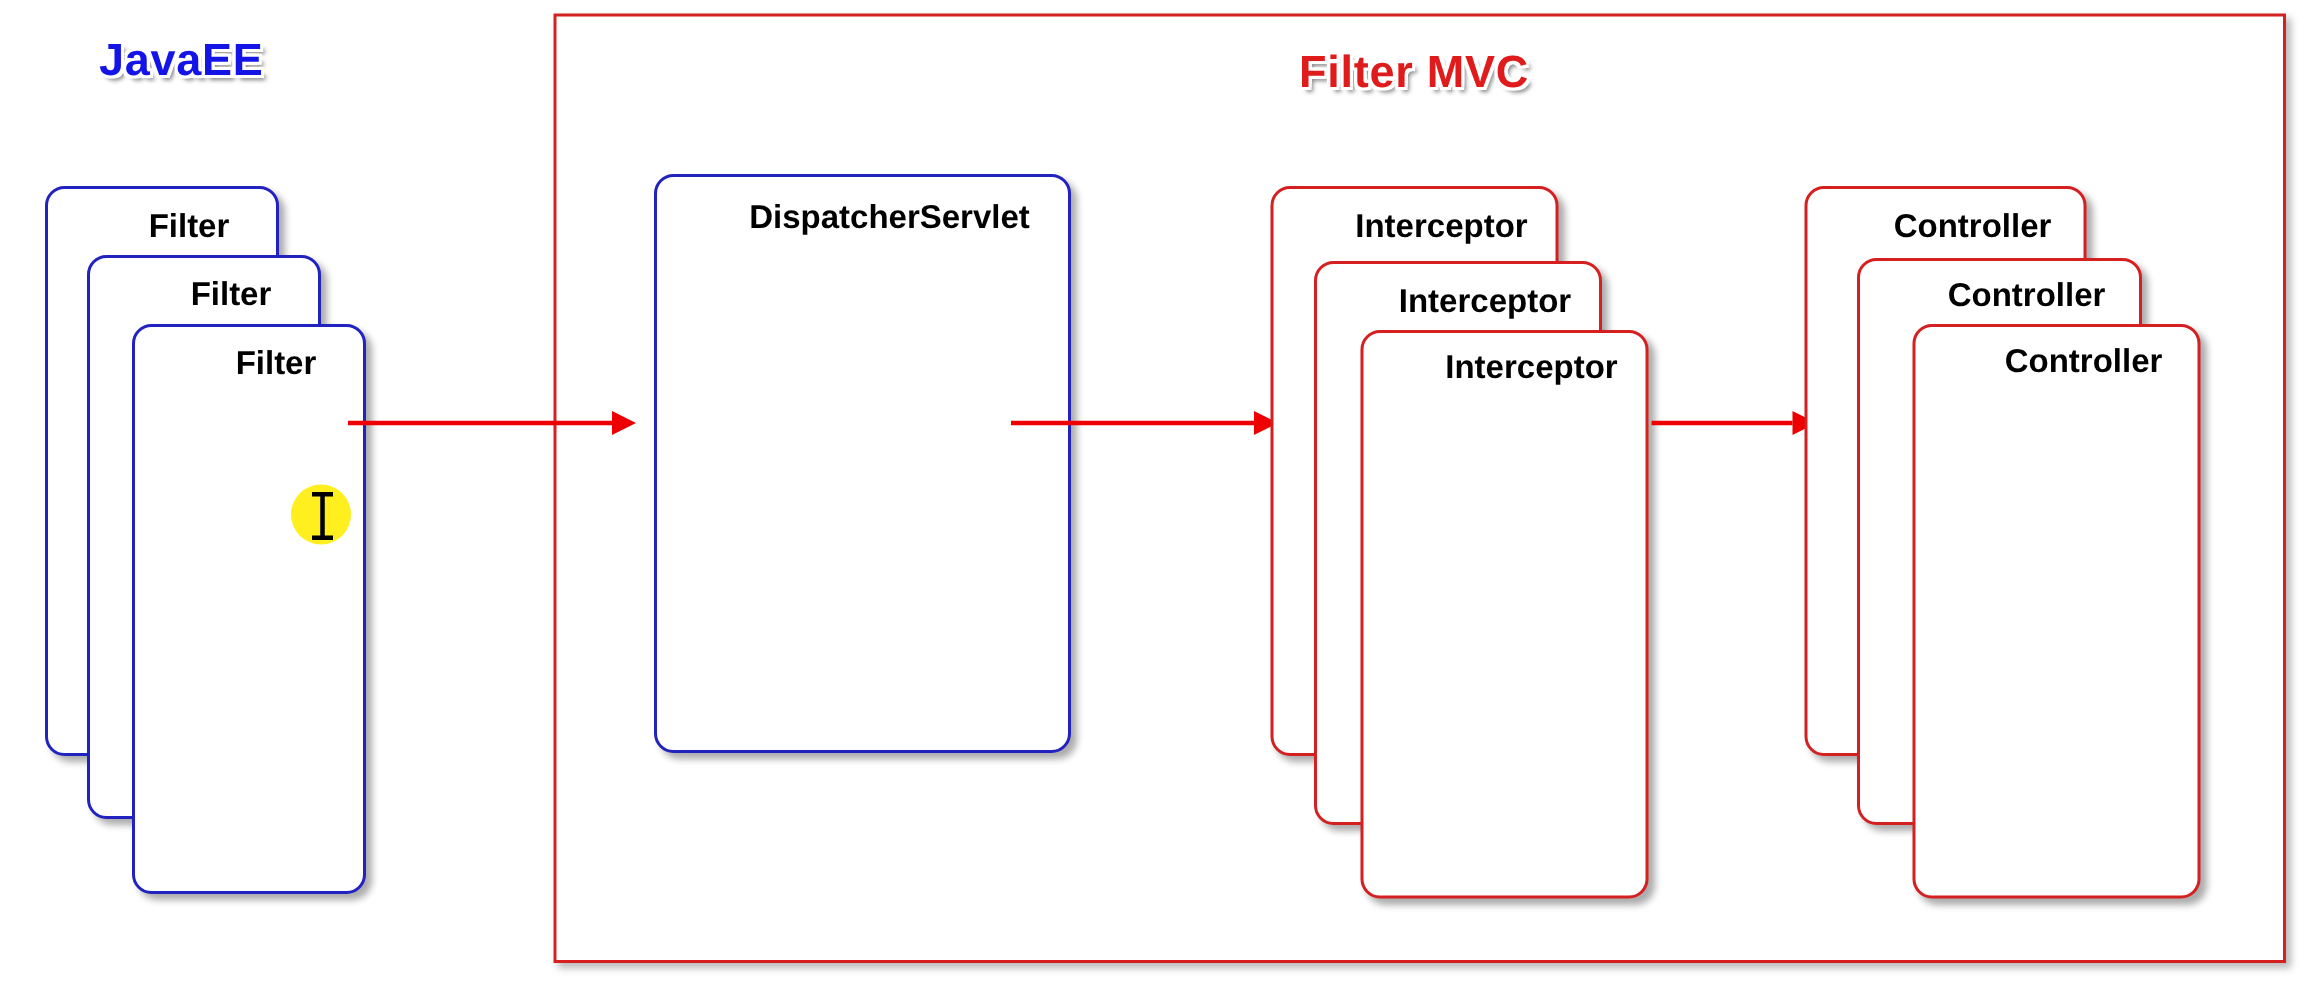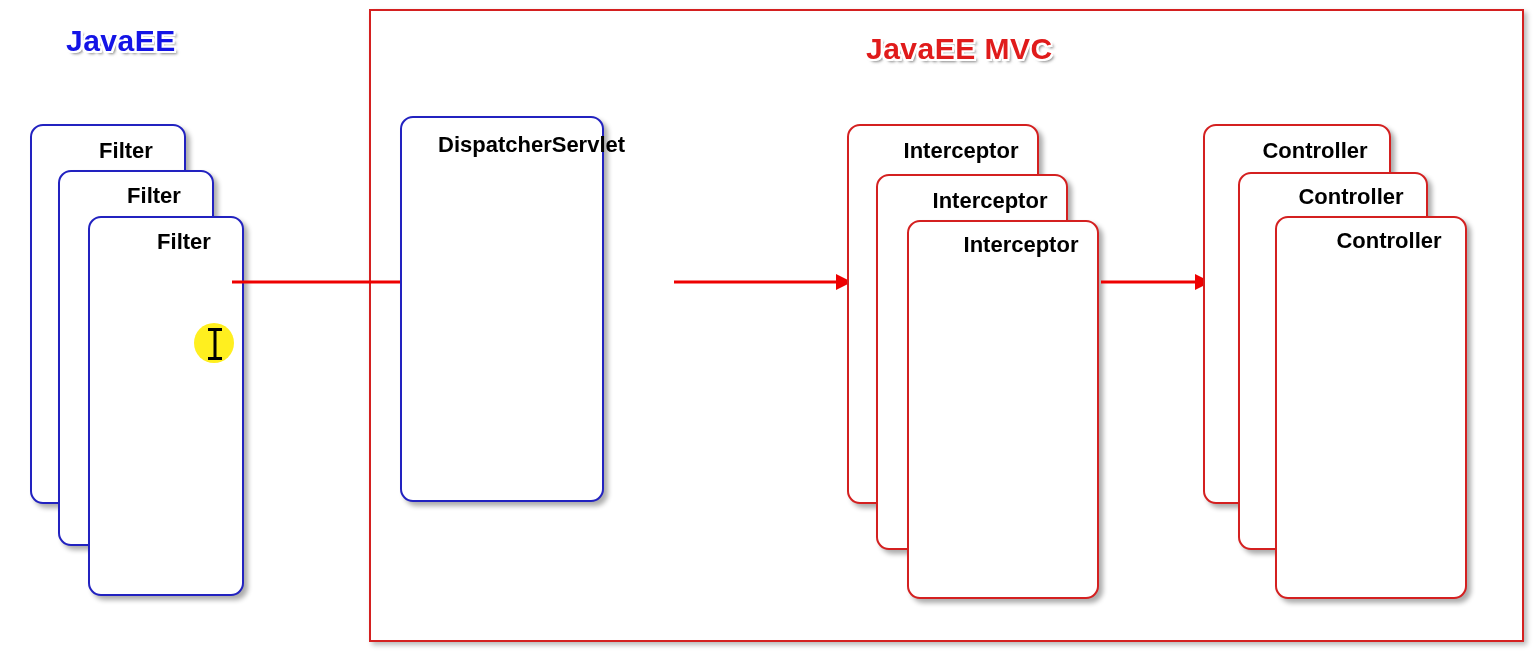--- a/index.html
+++ b/index.html
@@ -100,42 +100,42 @@
 </style>
 </head>
 <body>
 
 <div id="canvas">
 
   <div class="group-box red" style="left:369px; top:9px; width:1155px; height:633px;"></div>
 
   <div class="title blue" style="left:66px; top:24px; font-size:30px;">JavaEE</div>
 
-  <div class="title red" style="left:866px; top:32px; font-size:30px;">JavaEE MVC</div>
+  <div class="title red" style="left:866px; top:32px; font-size:30px;">Filter MVC</div>
 
   <div class="node blue" style="left:30px; top:124px; width:156px; height:380px;">
     <div class="node-label" style="top:12px; font-size:22px;">Filter</div>
   </div>
 
   <div class="node blue" style="left:58px; top:170px; width:156px; height:376px;">
     <div class="node-label" style="top:11px; font-size:22px;">Filter</div>
   </div>
 
   <div class="node blue" style="left:88px; top:216px; width:156px; height:380px;">
     <div class="node-label" style="top:11px; font-size:22px;">Filter</div>
   </div>
 
   <div class="arrow" style="left:232px; top:272px; width:192px; height:20px;">
     <svg width="192" height="20" viewBox="0 0 192 20">
       <line x1="0" y1="10" x2="176" y2="10" stroke="#ee0000" stroke-width="3"></line>
       <polygon points="176,2 192,10 176,18" fill="#ee0000"></polygon>
     </svg>
   </div>
 
-  <div class="node blue" style="left:400px; top:116px; width:204px; height:386px;">
+  <div class="node blue" style="left:436px; top:116px; width:278px; height:386px;">
     <div class="node-label" style="top:14px; font-size:22px;">DispatcherServlet</div>
   </div>
 
   <div class="arrow" style="left:674px; top:272px; width:178px; height:20px;">
     <svg width="178" height="20" viewBox="0 0 178 20">
       <line x1="0" y1="10" x2="162" y2="10" stroke="#ee0000" stroke-width="3"></line>
       <polygon points="162,2 178,10 162,18" fill="#ee0000"></polygon>
     </svg>
   </div>
 

